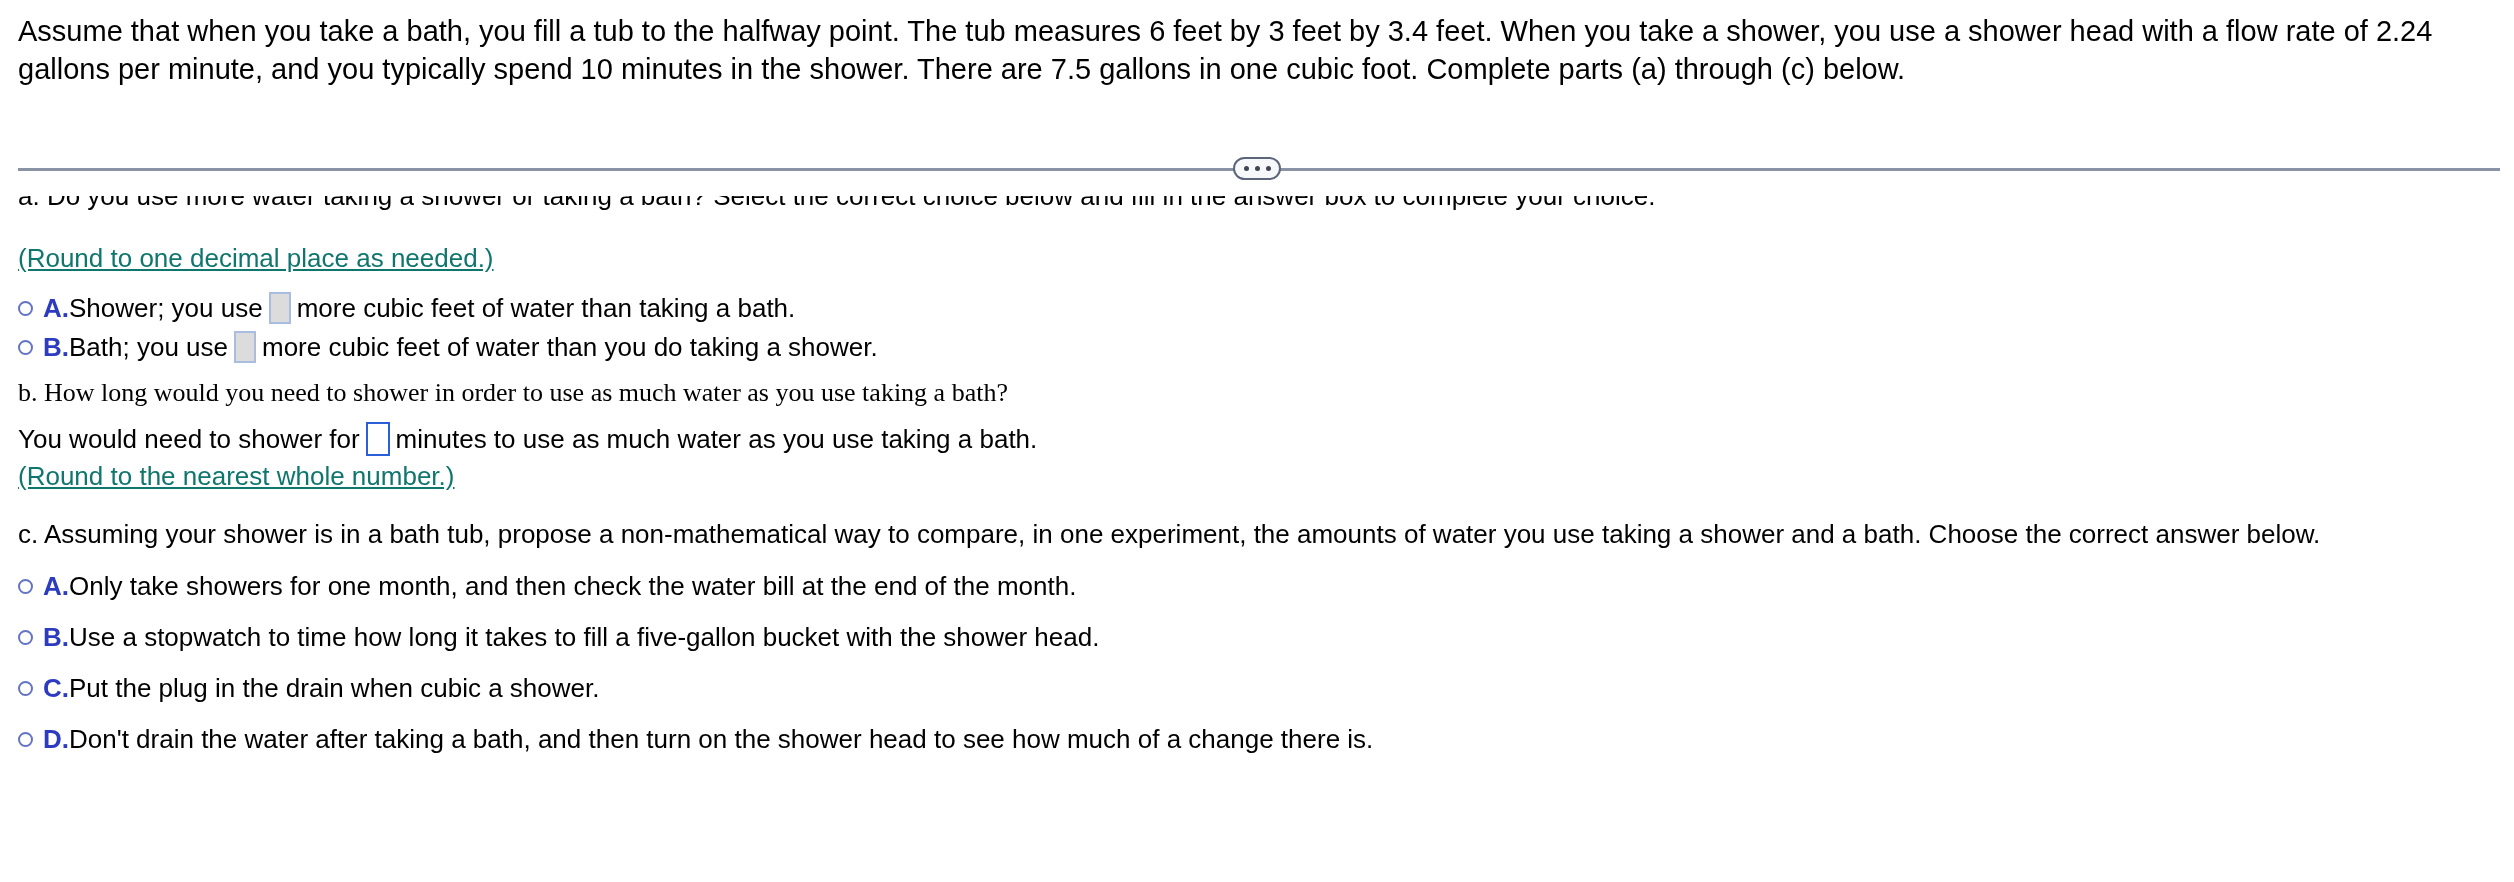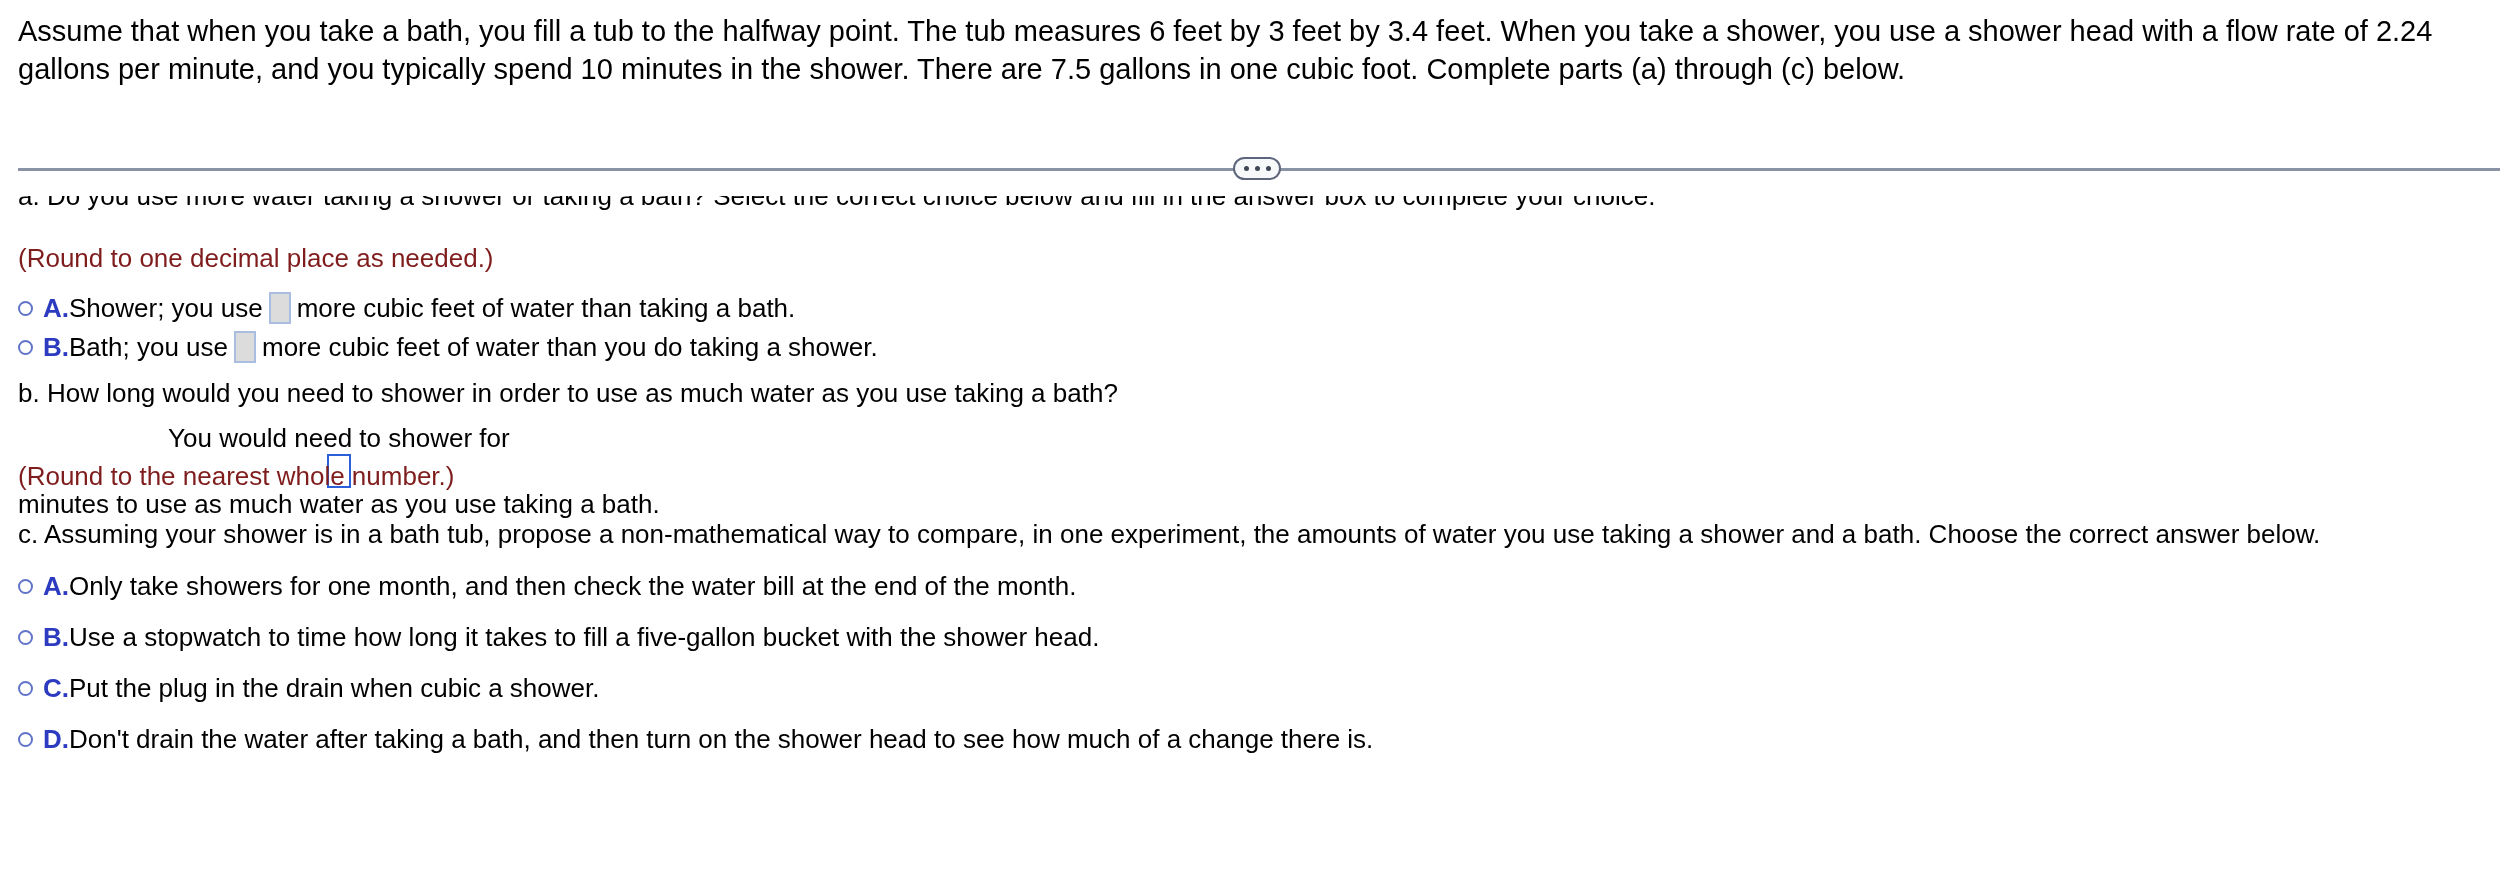--- a/index.html
+++ b/index.html
@@ -91,21 +91,22 @@
     font-size: 26px;
     line-height: 32px;
   }
 
   
   .clipped-top {
     top: -16px;
   }
 
   .blue-note {
-    color: #7f1d1d;
+    color: #0f766e;
+    text-decoration: underline;
   }
   .choice-letter {
     color: #2c3bbf;
     font-weight: bold;
   }
 
   
   .radio {
     display: inline-block;
     width: 15px;
@@ -180,23 +181,23 @@
     </div>
 
     <div class="row choice-row" style="top:135px;">
       <span class="radio"></span>
       <span class="choice-letter">B.</span>
       <span class="choice-text inline-seg">Bath; you use</span>
       <span class="answer-box"></span>
       <span class="inline-seg">more cubic feet of water than you do taking a shower.</span>
     </div>
 
-    <div class="row" style="top:181px;">b. How long would you need to shower in order to use as much water as you use taking a bath?</div>
-
-    <div class="row choice-row" style="top:226px;flex-direction:column;">
+    <div class="row" style="top:181px;font-family:Liberation Serif, serif;">b. How long would you need to shower in order to use as much water as you use taking a bath?</div>
+
+    <div class="row choice-row" style="top:226px;">
       <span class="inline-seg">You would need to shower for</span>
       <span class="answer-box active"></span>
       <span class="inline-seg">minutes to use as much water as you use taking a bath.</span>
     </div>
 
     <div class="row blue-note" style="top:264px;">(Round to the nearest whole number.)</div>
 
     <div class="row" style="top:311px;margin-top:11px;">c. Assuming your shower is in a bath tub, propose a non-mathematical way to compare, in one experiment, the amounts of water you use taking a shower and a bath. Choose the correct answer below.</div>
 
     <div class="row choice-row" style="top:374px;">

